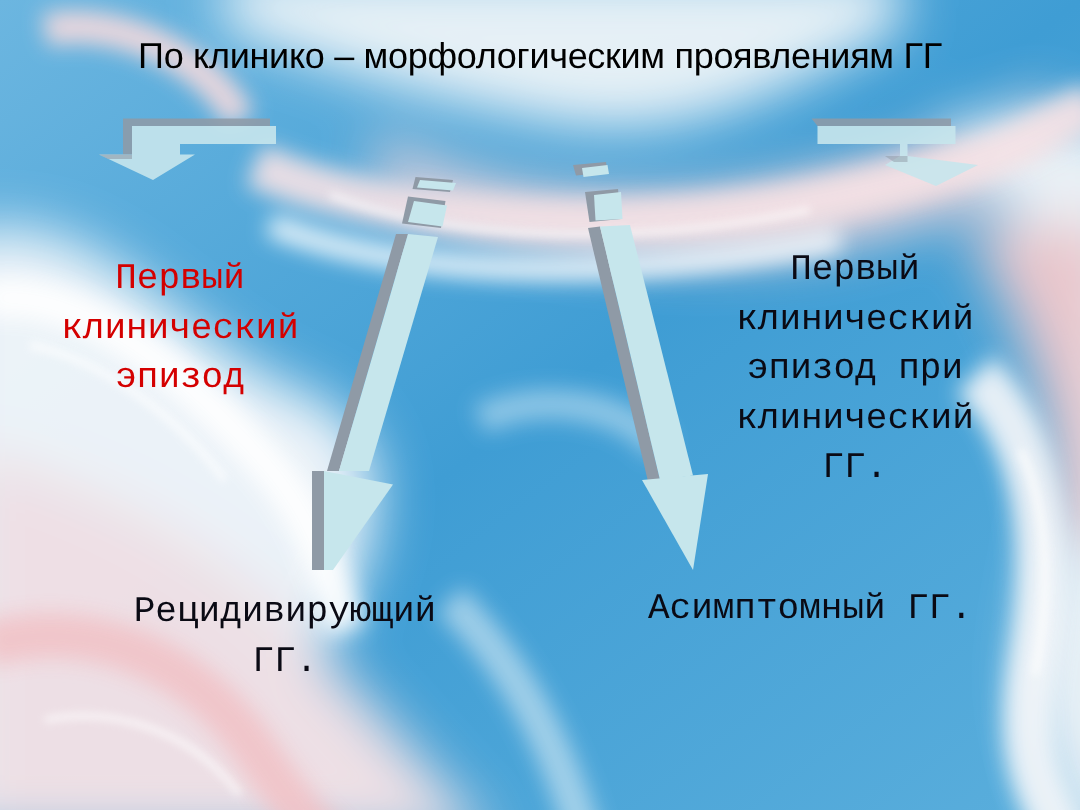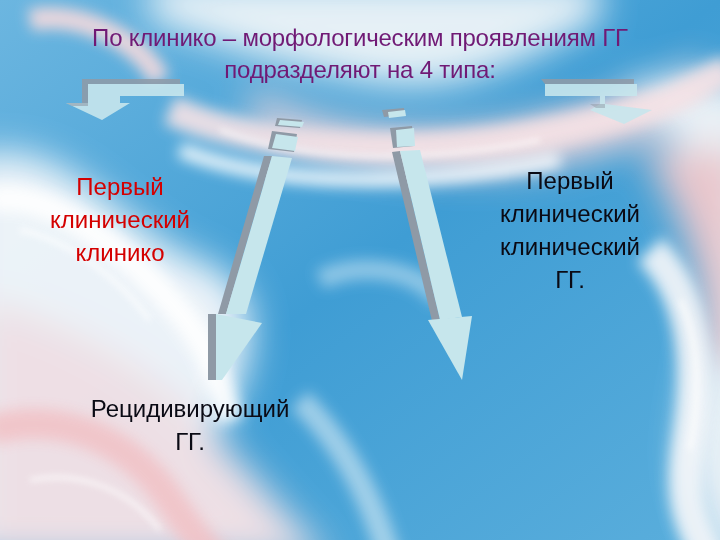--- a/index.html
+++ b/index.html
@@ -25,32 +25,33 @@
       position: absolute;
       left: 0; top: 0;
       width: 720px; height: 540px;
     }
     .title {
       position: absolute;
       left: 0;
       top: 22px;
       width: 720px;
       text-align: center;
-      color: #701a75;
+      color: #000000;
       font-size: 24px;
       line-height: 32px;
       letter-spacing: -0.2px;
     }
     .title div { white-space: nowrap; }
     .block {
       position: absolute;
       text-align: center;
       font-size: 24px;
       line-height: 33px;
       white-space: nowrap;
+      font-family: Liberation Mono, monospace;
     }
     .red { color: #d40000; }
     .dark { color: #0a0a14; }
     #b1 { left: 10px; top: 170px; width: 220px; }
     #b2 { left: 450px; top: 164px; width: 240px; }
     #b3 { left: 55px; top: 392px; width: 270px; text-align: center; }
     #b4 { left: 405px; top: 390px; width: 270px; }
     .arrows {
       position: absolute;
       left: 0; top: 0;
@@ -147,35 +148,38 @@
       <path d="M392 152 L400 151 L440 320 L432 321 Z" fill="#8f9aa6"></path>
 
       <path d="M400 151 L420 150 L462 317 L440 320 Z" fill="#c6e6ec"></path>
 
       <path d="M428 320 L472 316 L462 380 Z" fill="#c6e6ec"></path>
     </g>
   </svg>
 
   <div class="title">
     <div>По клинико – морфологическим проявлениям ГГ</div>
-    <div>подразделяют на 4 типа:</div>
   </div>
 
   <div class="block red" id="b1">
     <div>Первый</div>
     <div>клинический</div>
-    <div>клинико</div>
+    <div>эпизод</div>
   </div>
 
   <div class="block dark" id="b2">
     <div>Первый</div>
     <div>клинический</div>
+    <div>эпизод при</div>
     <div>клинический</div>
     <div>ГГ.</div>
   </div>
 
   <div class="block dark" id="b3">
     <div>Рецидивирующий</div>
     <div>ГГ.</div>
   </div>
 
+  <div class="block dark" id="b4">
+    <div>Асимптомный ГГ.</div>
+  </div>
 
 </div>
 
 </body></html>

